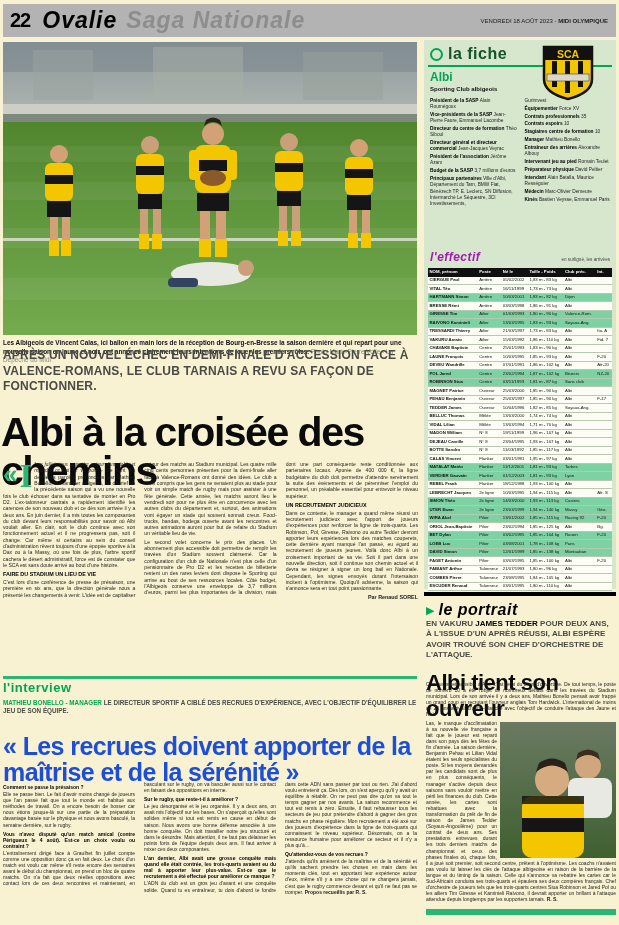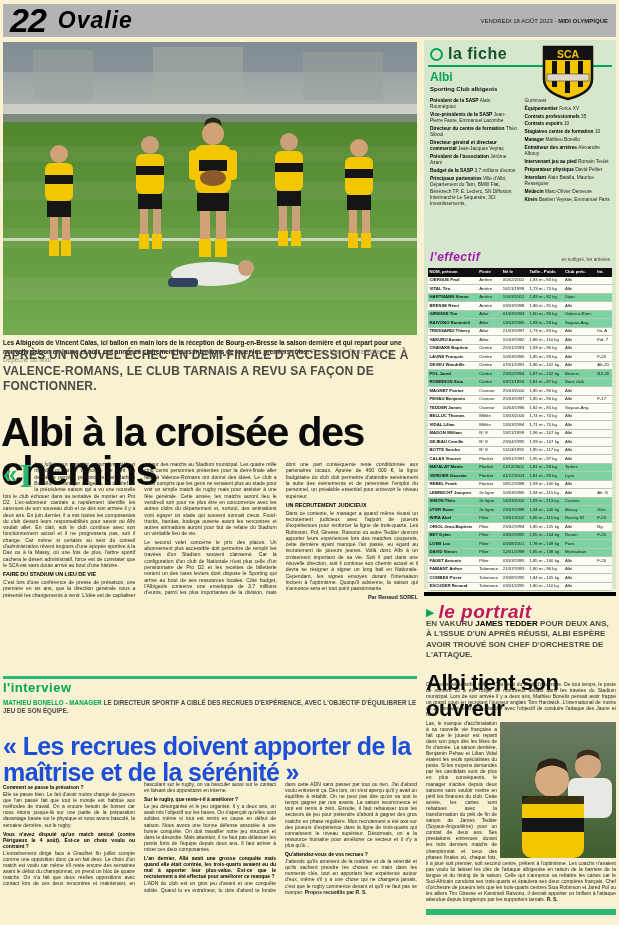--- a/index.html
+++ b/index.html
@@ -2,21 +2,21 @@
 <html><head>
 <meta charset="utf-8">
 <style>
   html,body{margin:0;padding:0;background:#e8e4cf;}
   .page{position:relative;width:619px;height:925px;background:#f8f2d2;overflow:hidden;
         font-family:"Liberation Sans",sans-serif;color:#111;}
 
   
   .hdr{position:absolute;left:3px;top:4px;width:613px;height:33px;background:#b3b3b3;
        display:flex;align-items:center;}
-  .hdr .pnum{font-size:34px;font-weight:900;font-style:italic;color:#000;margin-left:7px;letter-spacing:-1px;}
+  .hdr .pnum{font-size:20px;font-weight:900;color:#000;margin-left:7px;letter-spacing:-1px;}
   .hdr .sec{font-size:23px;font-weight:900;font-style:italic;color:#000000;margin-left:12px;letter-spacing:1px;}
   .hdr .sub{font-size:23px;font-weight:900;font-style:italic;color:#8d8d8d;margin-left:9px;letter-spacing:1px;}
   .hdr .right{margin-left:auto;margin-right:8px;font-size:6px;color:#222;white-space:nowrap;}
   .hdr .right b{font-weight:900;}
 
   
   .photo{position:absolute;left:3px;top:42px;width:414px;height:293px;background:#4f8634;}
   .photo svg{display:block;width:100%;height:100%;}
 
   .caption{position:absolute;left:3px;top:339px;width:414px;font-size:6.4px;line-height:1.35;color:#111;}
@@ -75,21 +75,21 @@
   .eff-table th{background:#101010;color:#fff;text-align:left;padding:2px 1.5px;font-size:4.3px;white-space:nowrap;}
   .eff-table td{background:#fdfdf6;padding:1.4px 1.5px;border-bottom:.5px solid #b9c9b0;white-space:nowrap;
                 overflow:hidden;max-width:40px;}
   .eff-table td.nm{font-weight:900;max-width:52px;}
   .eff-table tr.new td{background:#7dd2a4;}
 
   
   .blk-rule{position:absolute;left:424px;top:592px;width:192px;height:4px;background:#000;}
   .pt-label{position:absolute;left:426px;top:601px;display:flex;align-items:center;}
   .pt-label .arr{color:#00a651;font-size:11px;margin-right:4px;}
-  .pt-label .t{font-size:19px;font-weight:900;font-style:italic;color:#be185d;letter-spacing:.5px;}
+  .pt-label .t{font-size:16px;font-weight:900;font-style:italic;color:#000000;letter-spacing:.5px;}
   .pt-stand{position:absolute;left:426px;top:619px;width:190px;font-size:8px;font-weight:bold;
             color:#4a4a45;line-height:1.3;}
   .pt-stand b{color:#000;font-weight:900;}
   .pt-head{position:absolute;left:426px;top:652px;width:192px;font-size:22px;font-weight:900;
            letter-spacing:-.5px;color:#0b0b0b;}
   .pt-body{position:absolute;left:426px;top:681px;width:190px;height:224px;font-size:5px;
            line-height:1.22;text-align:justify;color:#1c1c1c;}
   .pt-body p{margin:0 0 2px 0;}
   .pt-inset{float:right;width:116px;height:136px;margin:2px 0 2px 3px;background:#3c5c30;}
   .pt-inset svg{display:block;width:100%;height:100%;}
@@ -97,20 +97,21 @@
   .pt-endbar{position:absolute;left:426px;top:909px;width:190px;height:6px;background:#2bb673;}
 </style>
 </head>
 <body>
 
 <div class="page">
 
   <div class="hdr">
     <span class="pnum">22</span>
     <span class="sec">Ovalie</span>
+    <span class="sub">Saga Nationale</span>
     <span class="right"><span>VENDREDI 18 AOÛT 2023 - </span><b>MIDI OLYMPIQUE</b></span>
   </div>
 
   <div class="photo">
     <svg viewBox="0 0 414 293" preserveAspectRatio="none">
       <defs>
         <linearGradient id="gStand" x1="0" y1="0" x2="0" y2="1">
           <stop offset="0" stop-color="#8e999e"></stop>
             <stop offset="1" stop-color="#b2b9b0"></stop>
         </linearGradient>

